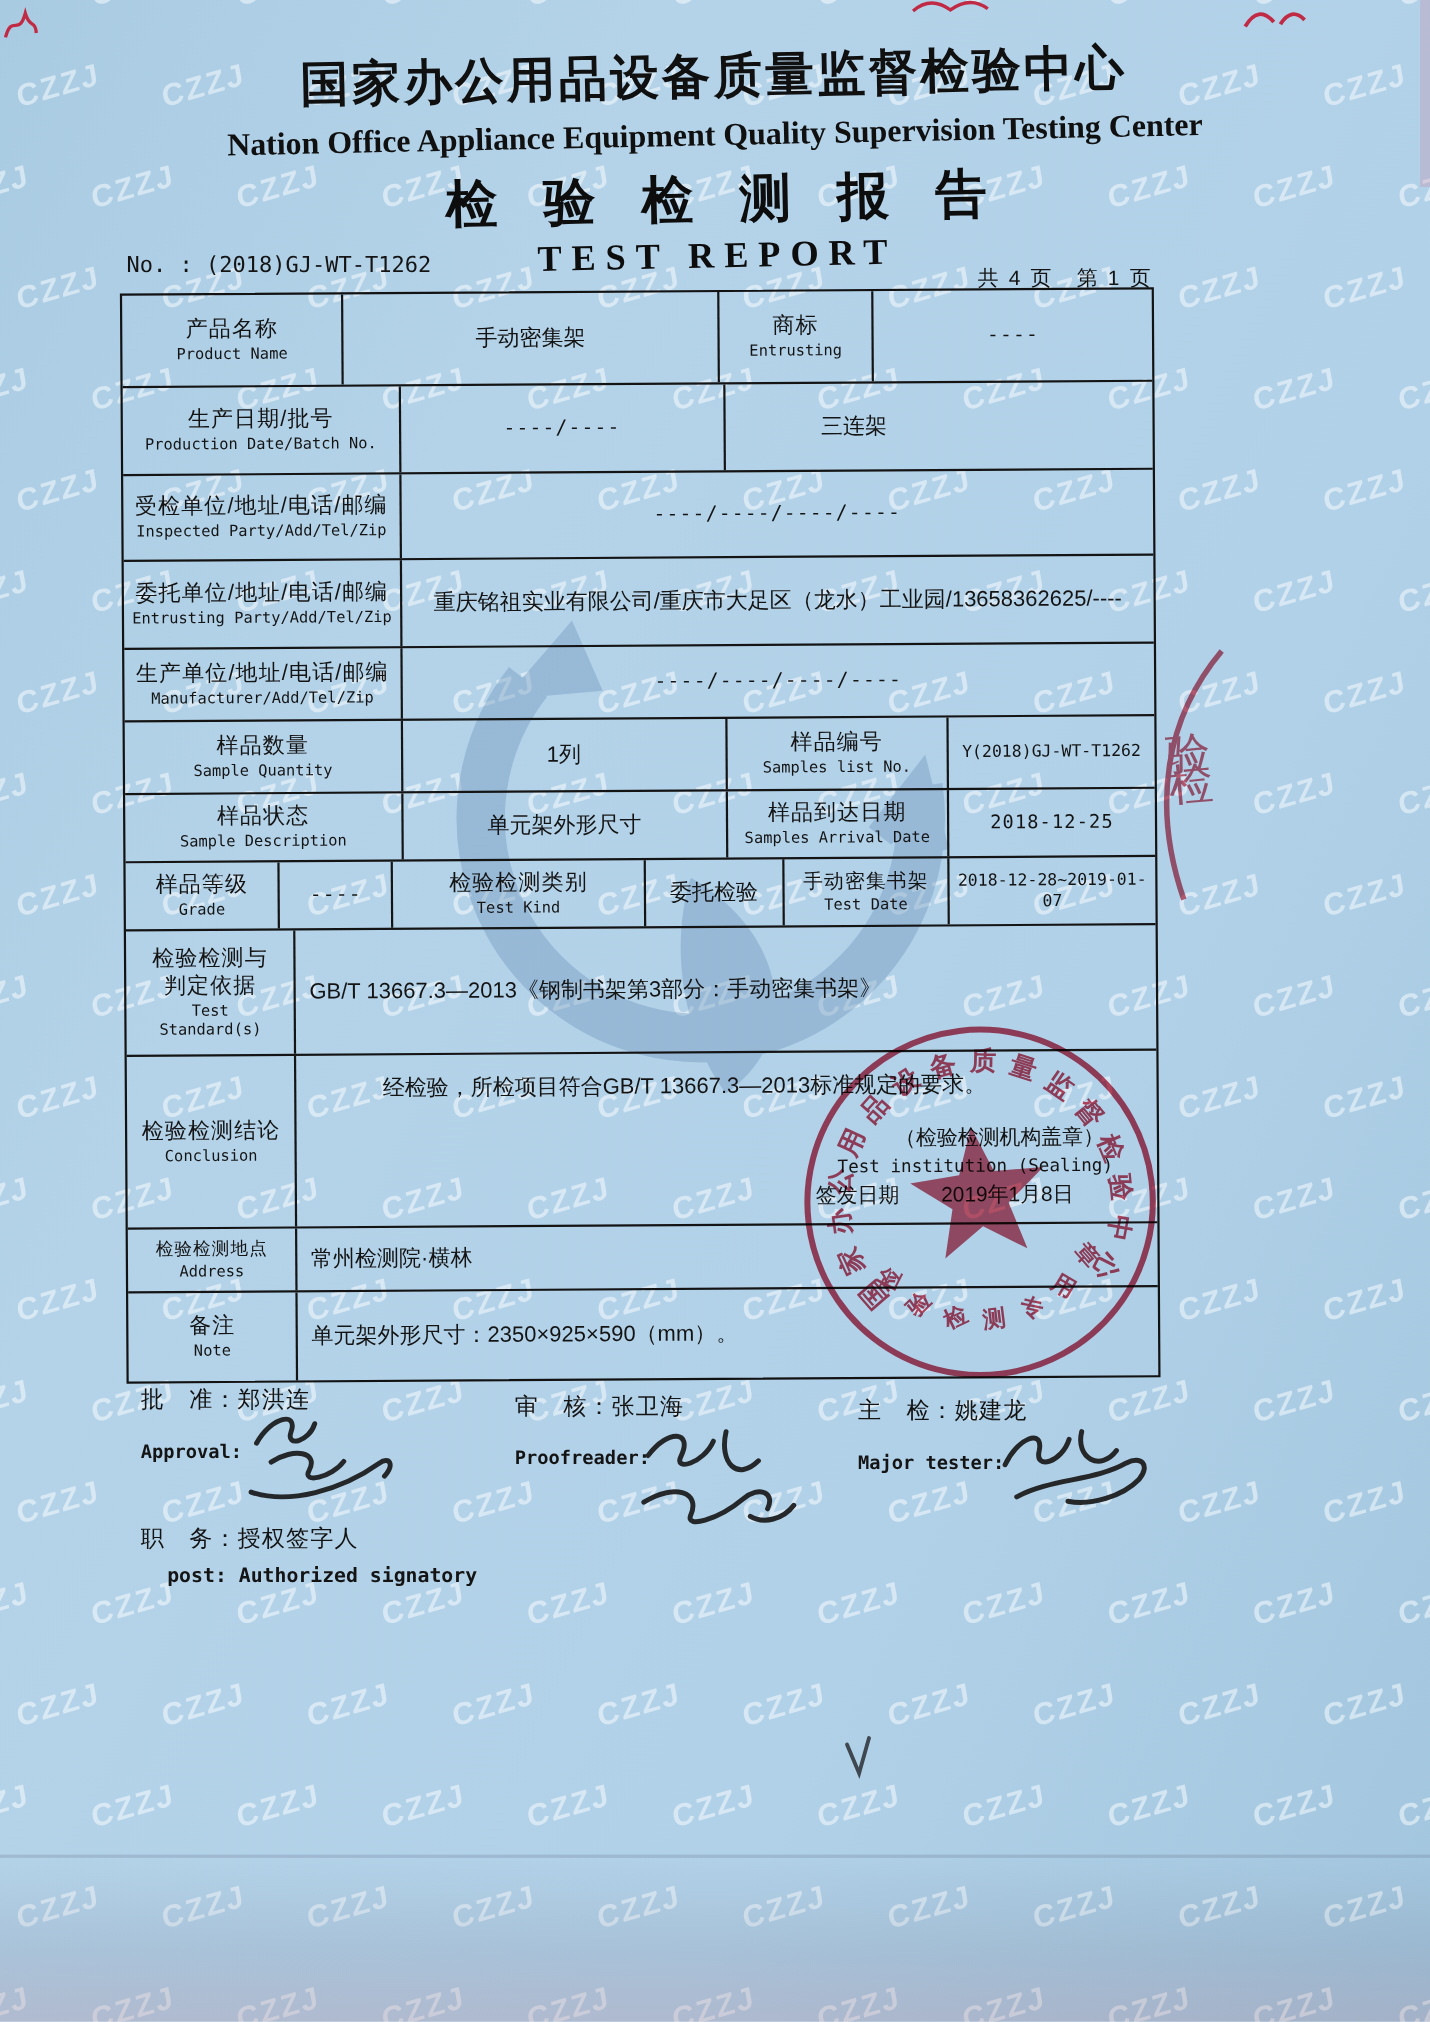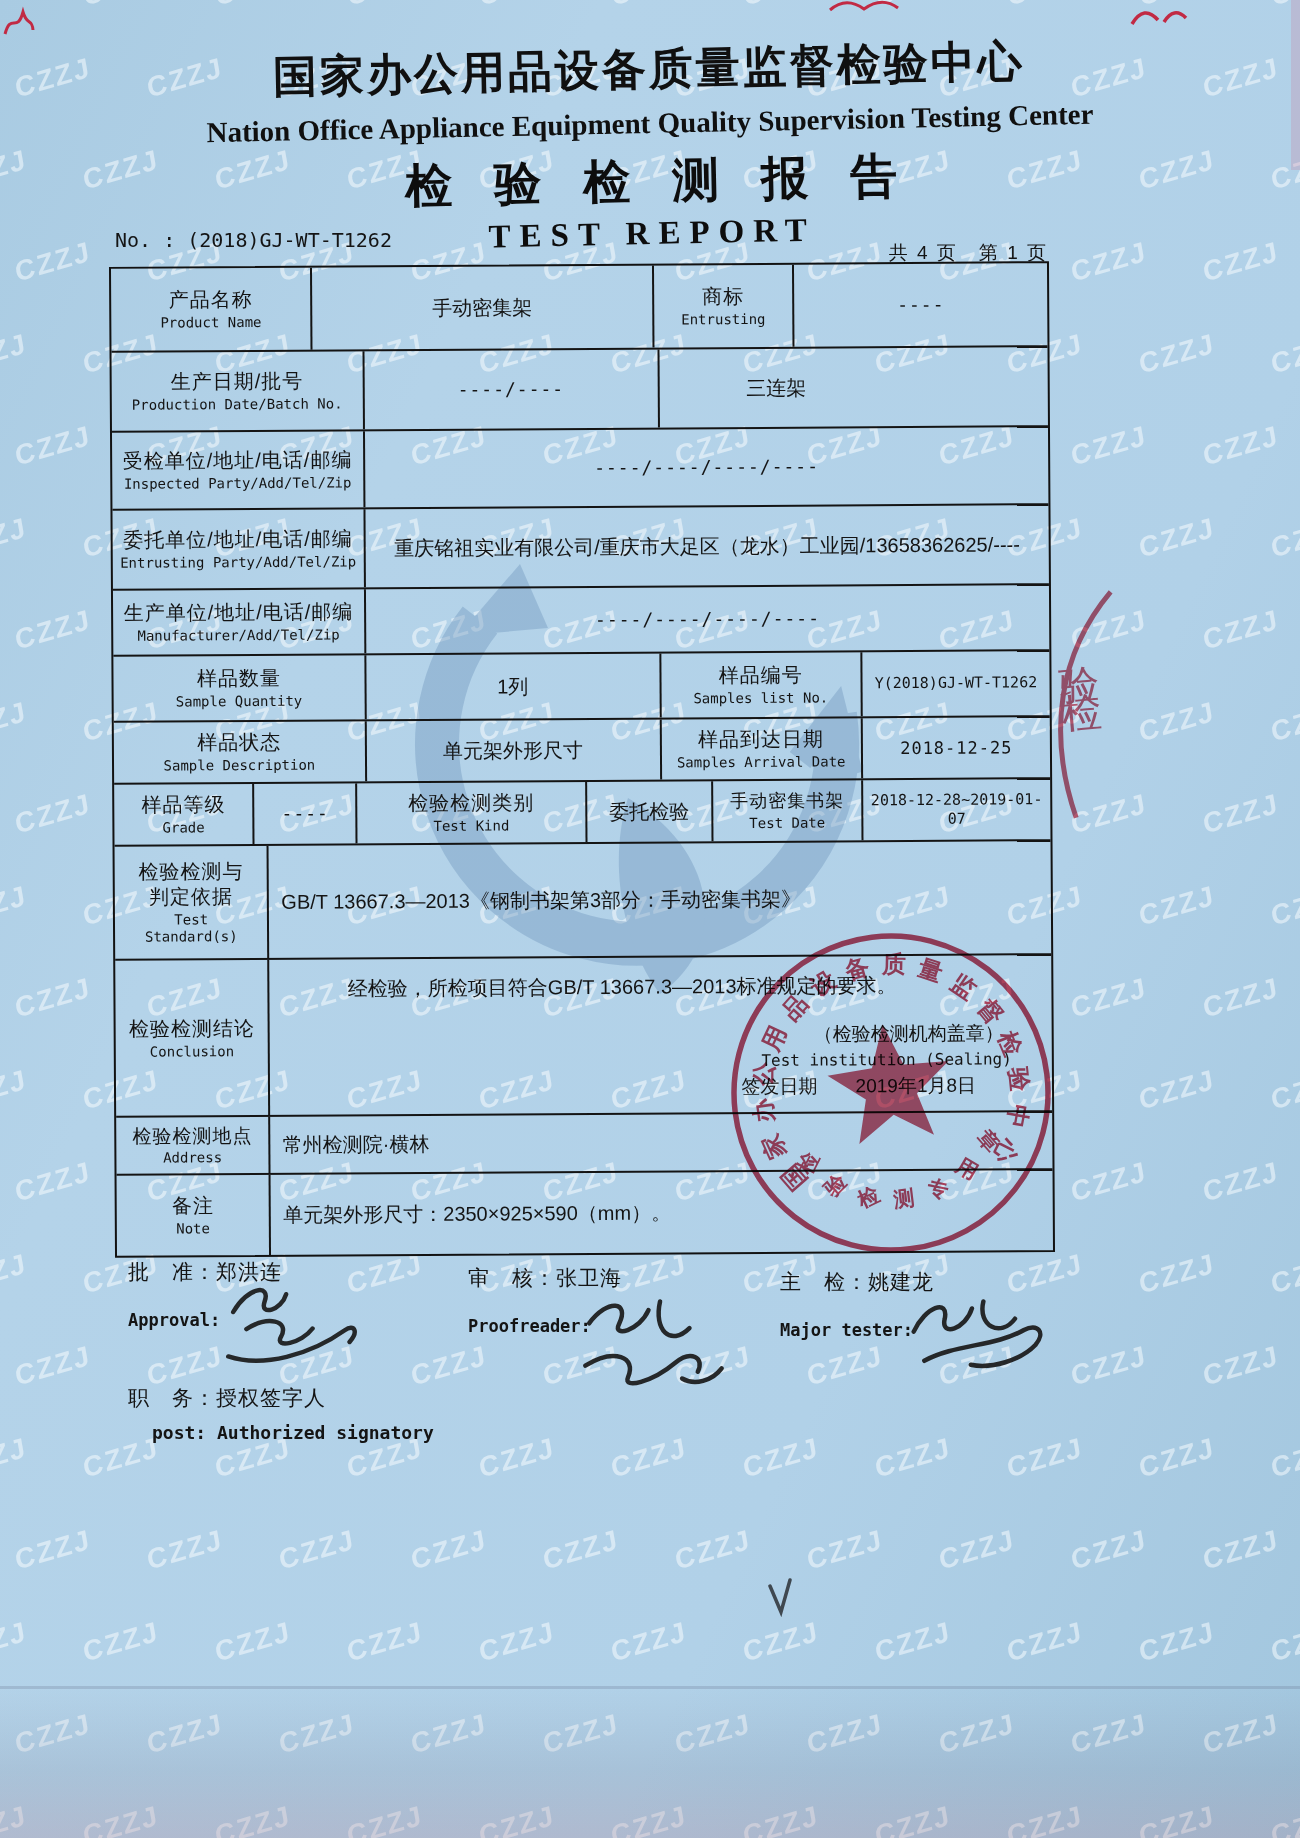--- a/index.html
+++ b/index.html
@@ -465,21 +465,21 @@
           <div class="conc-seal-en">Test institution (Sealing)</div>
           <div class="conc-issue">
             <span>签发日期</span>
             <span>2019年1月8日</span>
           </div>
         </div>
       </div>
 
       <div class="row" style="height:56px">
         <div class="c" style="width:16.5%">
-          <div class="lcn" style="font-size:19px">检验检测地点</div>
+          <div class="lcn" style="font-size:16px">检验检测地点</div>
           <div class="len">Address</div>
         </div>
         <div class="c left" style="width:83.5%">
           <div class="vtx" style="text-align:left">常州检测院·横林</div>
         </div>
       </div>
 
       <div class="row" style="height:80px">
         <div class="c" style="width:16.5%">
           <div class="lcn">备注</div>

